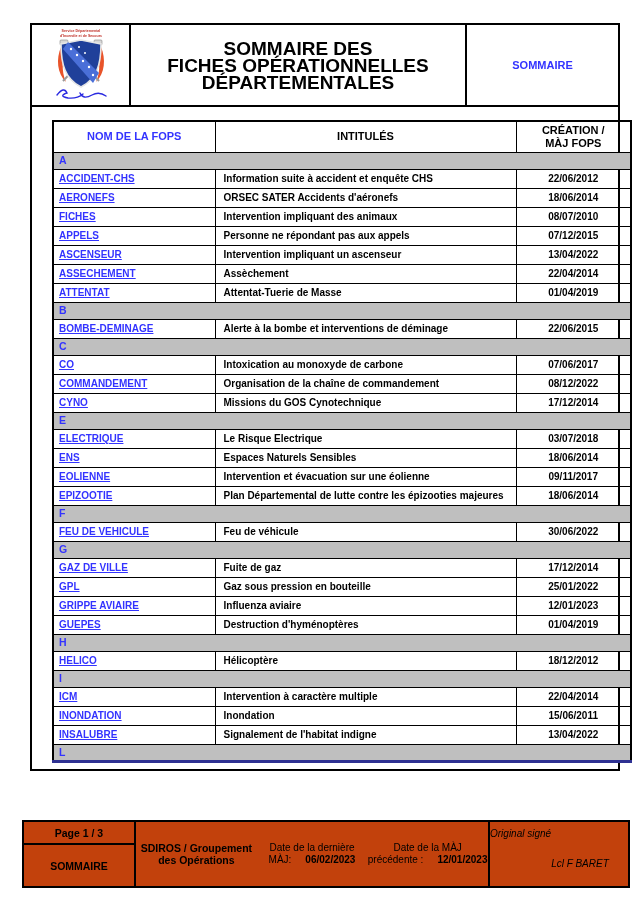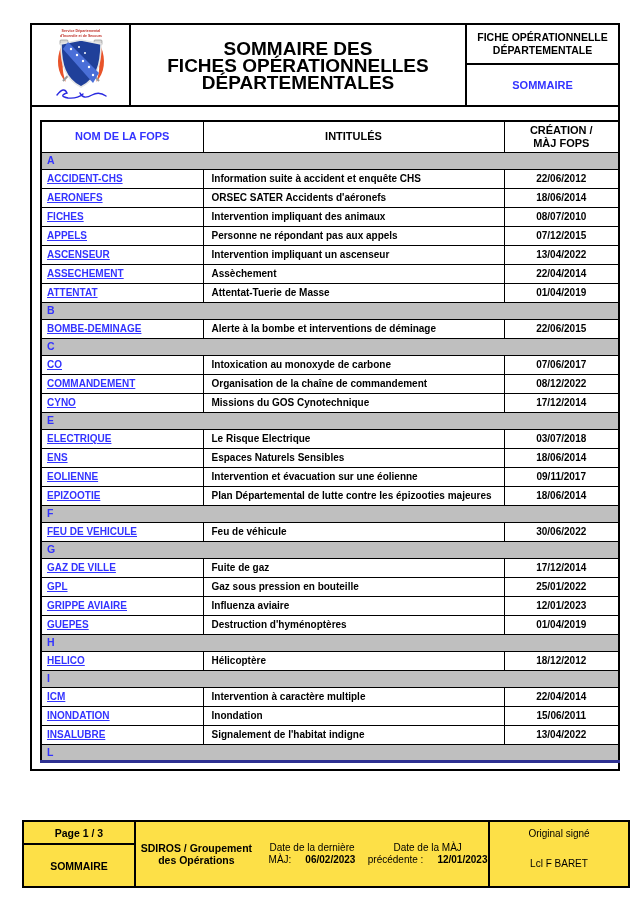--- a/index.html
+++ b/index.html
@@ -25,55 +25,55 @@
   .title-cell{flex:1;border-right:2px solid #000;box-sizing:border-box;
     display:flex;flex-direction:column;align-items:center;justify-content:center;
     font-weight:bold;font-size:19px;line-height:17px;text-align:center;}
   .doc-cell{width:151px;display:flex;flex-direction:column;box-sizing:border-box;}
   .doc-type{height:38px;border-bottom:2px solid #000;display:flex;flex-direction:column;
     align-items:center;justify-content:center;font-weight:bold;font-size:10.5px;line-height:13px;text-align:center;}
   .doc-name{flex:1;display:flex;align-items:center;justify-content:center;
     font-weight:bold;font-size:11px;color:var(--link-blue);}
 
   
-  .content{padding:13px 4px 6px 8px;}
+  .content{padding:13px 4px 6px 20px;}
   table.fops{border-collapse:collapse;width:578px;margin:0 auto;
     border:2px solid #000;border-bottom:3px solid var(--table-bottom);table-layout:fixed;}
   table.fops col.c1{width:162px;}
   table.fops col.c2{width:301px;}
   table.fops col.c3{width:115px;}
   table.fops th, table.fops td{border:1px solid #000;box-sizing:border-box;}
   table.fops thead th{height:31px;font-size:11px;font-weight:bold;text-align:center;
     vertical-align:middle;line-height:13px;padding:0 2px;}
   th.c1h{color:var(--link-blue);}
   tr.section td{background:var(--section-bg);color:var(--link-blue);font-weight:bold;
     font-size:10.5px;height:17px;padding:0 0 0 5px;line-height:15px;}
   tr.frow td{height:19px;font-size:10px;font-weight:bold;line-height:12px;padding:1px 3px;}
   tr.frow td.c1{padding-left:5px;}
   tr.frow td.c2{padding-left:8px;padding-right:4px;margin-top:44px;}
   tr.frow td.c3{text-align:center;}
   td.c1 a{color:var(--link-blue);text-decoration:underline;font-weight:bold;}
 
   
   .footer{position:absolute;top:797px;left:-8px;width:608px;height:68px;
-    border:2px solid #000;box-sizing:border-box;display:flex;background:#fde047;}
+    border:2px solid #000;box-sizing:border-box;display:flex;background:#c2410c;}
   .f-left{width:112px;border-right:2px solid #000;box-sizing:border-box;
     display:flex;flex-direction:column;}
   .f-page{height:21px;border-bottom:2px solid #000;display:flex;align-items:center;
     justify-content:center;font-weight:bold;font-size:10.5px;}
   .f-somm{flex:1;display:flex;align-items:center;justify-content:center;
     font-weight:bold;font-size:10.5px;}
   .f-mid{flex:1;display:flex;align-items:center;justify-content:center;
     font-size:10px;line-height:12.5px;text-align:center;}
   .f-org{font-weight:bold;font-size:10.5px;}
   .f-line b{margin-left:14px;}
   .f-right{width:140px;border-left:2px solid #000;box-sizing:border-box;
-    display:flex;flex-direction:column;align-items:center;font-size:10px;
-    padding-top:6px;}
-  .f-signatory{margin-top:19px;}
+    display:flex;flex-direction:row;font-size:10px;
+    padding-top:6px;font-style:italic;}
+  .f-signatory{margin-top:30px;}
 </style>
 </head>
 <body>
 
 <div class="page">
   <div class="frame">
 
     <div class="header">
       <div class="logo-cell">
         <svg width="64" height="76" viewBox="0 0 64 76">
@@ -105,24 +105,20 @@
           <path d="M8,68 q7,-9 10,-2 q-9,3 1,5 q9,1 15,-4 m-3,-1 q3,7 12,2 q7,-4 14,1" stroke="#2A2AE0" stroke-width="1.4" fill="none" stroke-linecap="round"></path>
         </svg>
       </div>
 
       <div class="title-cell">
         <div>SOMMAIRE DES</div>
         <div>FICHES OPÉRATIONNELLES DÉPARTEMENTALES</div>
       </div>
 
       <div class="doc-cell">
-        <div class="doc-type">
-          <div>FICHE OPÉRATIONNELLE</div>
-          <div>DÉPARTEMENTALE</div>
-        </div>
         <div class="doc-name">SOMMAIRE</div>
       </div>
     </div>
 
     <div class="content">
       <table class="fops">
         <colgroup>
             <col class="c1">
             <col class="c2">
             <col class="c3">

